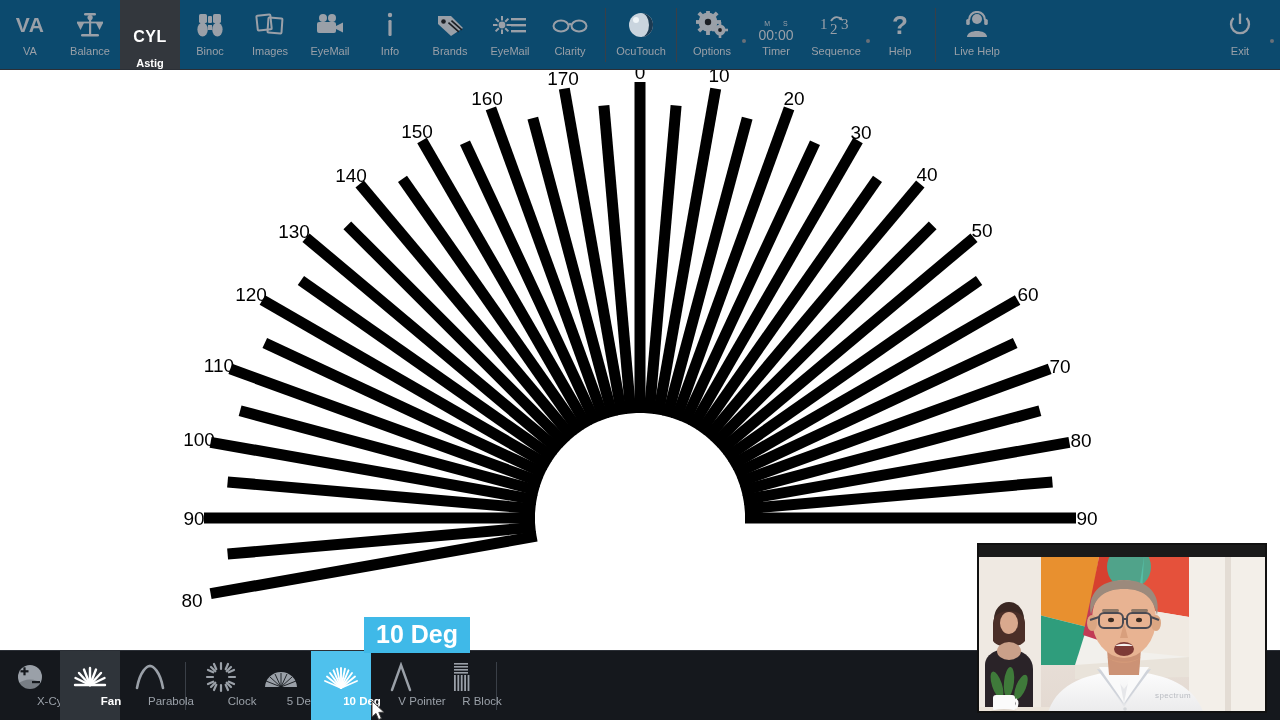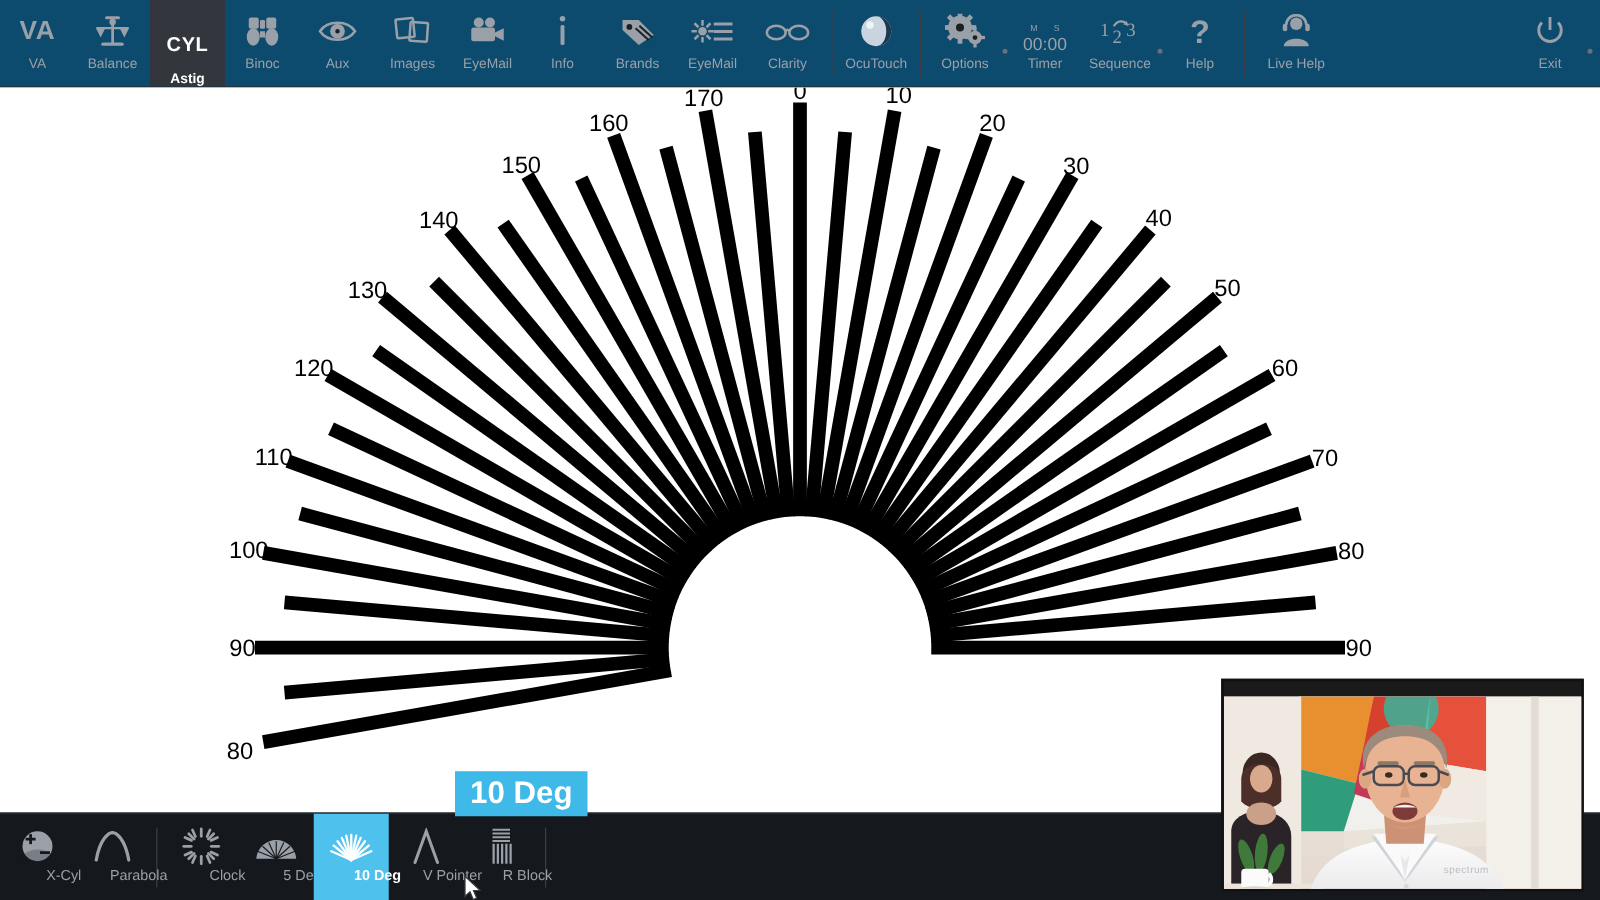--- a/index.html
+++ b/index.html
@@ -150,30 +150,20 @@
           <rect x="17" y="3" width="8" height="9" rx="1.6"></rect>
           <rect x="12" y="5" width="4" height="7" rx="1"></rect>
           <ellipse cx="6.6" cy="18.5" rx="5.2" ry="7"></ellipse>
           <ellipse cx="21.4" cy="18.5" rx="5.2" ry="7"></ellipse>
           <rect x="12" y="14" width="4" height="5"></rect>
         </svg>
       </div>
       <div class="tb-label">Binoc</div>
     </div>
 
-    <div class="tb-item">
-      <div class="tb-icon">
-        <svg width="32" height="24" viewBox="0 0 32 24" fill="none" stroke="currentColor">
-          <path d="M2 12 C8 3, 24 3, 30 12 C24 21, 8 21, 2 12 Z" stroke-width="2"></path>
-          <circle cx="16" cy="12" r="5.4" fill="currentColor"></circle>
-          <circle cx="16" cy="12" r="2.3" fill="#1c1f24"></circle>
-        </svg>
-      </div>
-      <div class="tb-label">Aux</div>
-    </div>
 
     <div class="tb-item">
       <div class="tb-icon">
         <svg width="30" height="26" viewBox="0 0 30 26" fill="none" stroke="currentColor" stroke-width="2">
           <rect x="2" y="3" width="14" height="15" rx="1" transform="rotate(-6 9 10)"></rect>
           <rect x="13" y="6" width="14" height="15" rx="1" transform="rotate(4 20 13)"></rect>
         </svg>
       </div>
       <div class="tb-label">Images</div>
     </div>
@@ -544,20 +534,35 @@
             <rect x="6.5" y="8.2" width="8" height="2.2"></rect>
             <rect x="9.4" y="5.3" width="2.2" height="8"></rect>
             <rect x="18" y="19" width="8" height="2.2"></rect>
           </g>
           <path d="M4 22 C10 16, 22 16, 28 22 L28 27 L4 27 Z" fill="#15181d" opacity="0.25"></path>
         </svg>
       </div>
       <div class="bb-label">X-Cyl</div>
     </div>
 
+    <div class="bb-item active-dim">
+      <div class="bb-icon">
+        <svg width="34" height="26" viewBox="0 0 34 26" stroke="currentColor" stroke-width="2.4" stroke-linecap="round">
+          <line x1="17" y1="21" x2="17" y2="4"></line>
+          <line x1="17" y1="21" x2="11" y2="5.5"></line>
+          <line x1="17" y1="21" x2="23" y2="5.5"></line>
+          <line x1="17" y1="21" x2="6" y2="9"></line>
+          <line x1="17" y1="21" x2="28" y2="9"></line>
+          <line x1="17" y1="21" x2="2.5" y2="14"></line>
+          <line x1="17" y1="21" x2="31.5" y2="14"></line>
+          <line x1="2" y1="21" x2="32" y2="21" stroke-width="2.4"></line>
+        </svg>
+      </div>
+      <div class="bb-label">Fan</div>
+    </div>
 
     <div class="bb-item">
       <div class="bb-icon">
         <svg width="32" height="28" viewBox="0 0 32 28" fill="none" stroke="currentColor" stroke-width="2.6" stroke-linecap="round">
           <path d="M3 25 C6 8, 13 3, 16 3"></path>
           <path d="M29 25 C26 8, 19 3, 16 3"></path>
         </svg>
       </div>
       <div class="bb-label">Parabola</div>
     </div>

